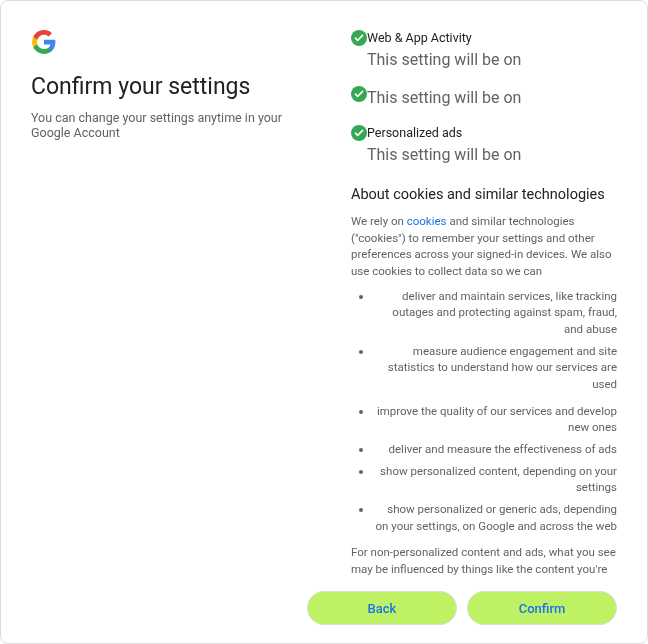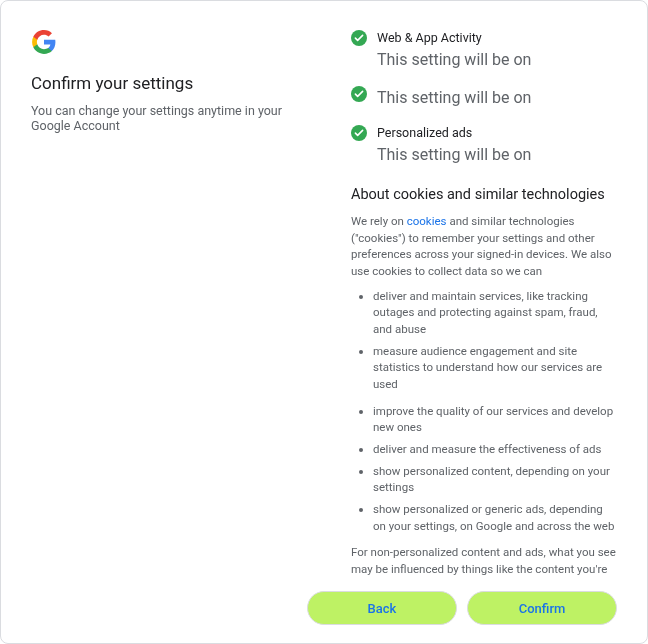--- a/index.html
+++ b/index.html
@@ -12,30 +12,30 @@
     border: 1px solid #dadce0;
     border-radius: 8px;
     padding: 28px 30px 18px 30px;
     display: flex;
     flex-direction: column;
   }
   .top-row { display: flex; gap: 40px; flex: 1; overflow: hidden; }
   .left-col { width: 280px; flex-shrink: 0; }
   .right-col { flex: 1; font-size: 11.5px; color: #5f6368; line-height: 1.45; }
   .logo { width: 26px; height: 26px; margin-bottom: 14px; }
-  h1 { font-size: 17px; font-weight: 400; color: #202124; margin-bottom: 10px; }
+  h1 { font-size: 23px; font-weight: 400; color: #202124; margin-bottom: 10px; }
   .sub { font-size: 12.5px; color: #5f6368; }
-  .setting { display: flex; align-items: flex-start; gap: 10px; margin-bottom: 14px; }
+  .setting { display: flex; align-items: flex-start; margin-bottom: 14px; }
   .check { width: 16px; height: 16px; flex-shrink: 0; margin-top: 1px; }
   .setting-title { font-size: 12.5px; color: #202124; font-weight: 400; }
   .setting-sub { font-size: 16px; color: #5f6368; margin-top: 1px; }
   h2 { font-size: 14.5px; font-weight: 400; color: #202124; margin: 18px 0 8px; }
   .right-col p { margin-bottom: 8px; }
   .right-col ul { list-style: disc; padding-left: 22px; margin-bottom: 10px; }
-  .right-col li { margin-bottom: 5px; }
+  .right-col li { margin-bottom: 5px; text-align: right; }
   a.link { color: #1a73e8; text-decoration: none; }
   .buttons { display: flex; justify-content: flex-end; gap: 10px; margin-top: 14px; }
   .btn {
     flex: 0 0 150px;
     height: 34px;
     border-radius: 17px;
     border: 1px solid #dadce0;
     background: #bef264;
     color: #1a73e8;
     font-size: 13px;

